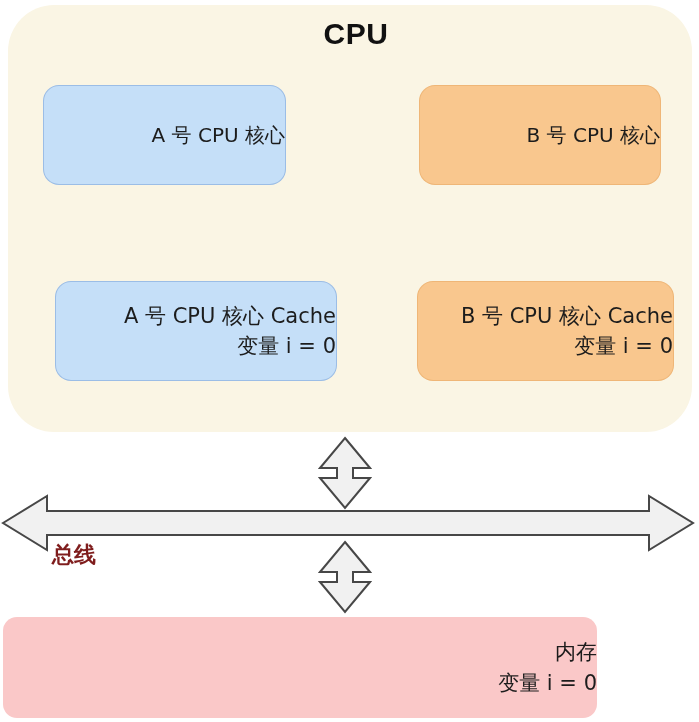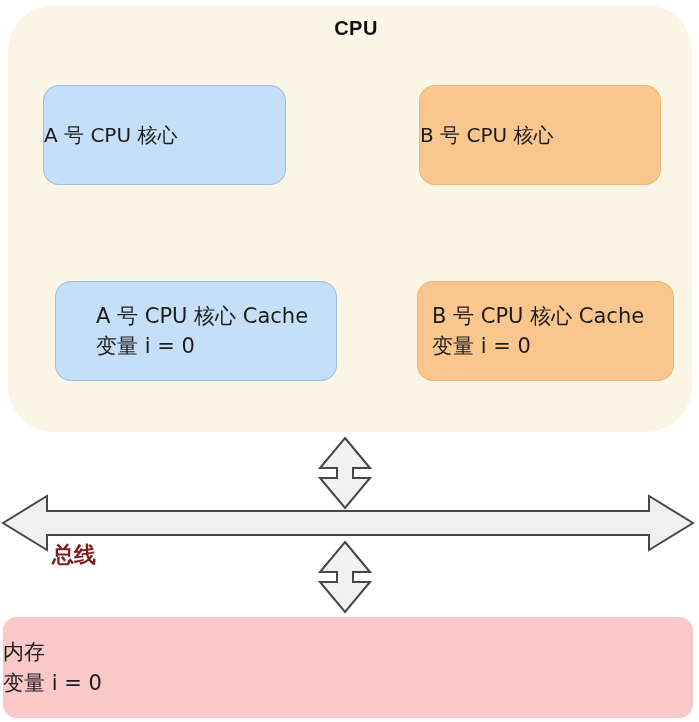--- a/index.html
+++ b/index.html
@@ -28,31 +28,31 @@
     border-radius: 46px;
   }
   .cpu-title {
     position: absolute;
     left: 12px;
     right: 0;
     top: 12px;
     text-align: center;
     font-family: "Liberation Sans", sans-serif;
     font-weight: bold;
-    font-size: 20px;
+    font-size: 30px;
     letter-spacing: 0.5px;
     color: #111;
   }
 
   
   .box {
     position: absolute;
     display: flex;
     flex-direction: column;
-    align-items: flex-start;
+    align-items: flex-end;
     justify-content: center;
     text-align: center;
     border-radius: 16px;
     font-size: 20px;
     line-height: 1.45;
     color: #1c1c1c;
   }
   .core-a {
     left: 43px; top: 85px;
     width: 241px; height: 98px;
@@ -99,21 +99,21 @@
     left: 52px;
     top: 540px;
     font-size: 22px;
     font-weight: bold;
     color: #7f1d1d;
   }
 
   
   .memory {
     left: 3px; top: 617px;
-    width: 690px; height: 101px;
+    width: 594px; height: 101px;
     background: var(--memory-bg, #fac8c8);
     border-radius: 14px;
     font-size: 21px;
   }
   .line { display: block; }
 </style>
 </head>
 <body>
 
 <div class="canvas">

